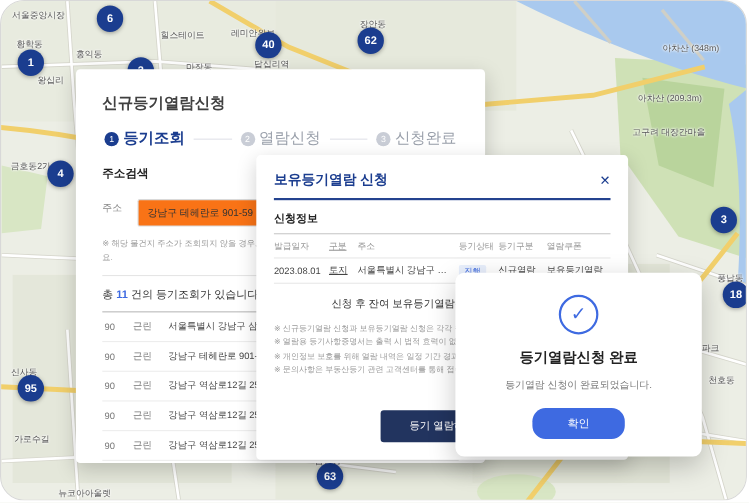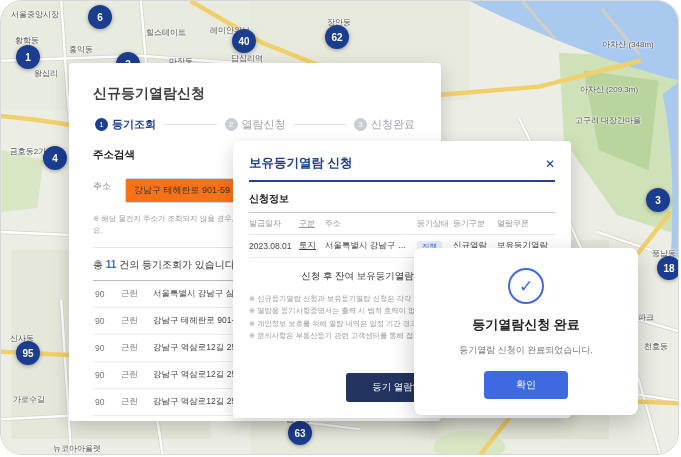--- a/index.html
+++ b/index.html
@@ -40,21 +40,21 @@
   .panel-new { left: 68px; top: 62px; width: 372px; height: 358px; border-radius: 4px; padding: 18px 24px; z-index: 5; }
   .panel-title { text-align: left; font-size: 14px; font-weight: bold; color: #404040; margin: 4px 0 14px; }
   .steps { display: flex; align-items: center; margin: 0 2px 16px; }
   .step { display: flex; align-items: center; gap: 4px; }
   .step-dot {
     width: 13px; height: 13px; border-radius: 50%;
     background: #c9cdd6; color: #fff; font-size: 8px;
     display: flex; align-items: center; justify-content: center;
   }
   .step.active .step-dot { background: #1b3d8f; }
-  .step-label { font-size: 11px; color: #9aa0ab; }
+  .step-label { font-size: 14px; color: #9aa0ab; }
   .step.active .step-label { color: #1b3d8f; font-weight: bold; }
   .step-line { flex: 1; height: 1px; background: #e0e2e8; margin: 0 8px; }
   .section-heading { font-size: 10.5px; font-weight: bold; color: #222; margin-bottom: 8px; }
   .addr-row { display: flex; align-items: center; gap: 8px; margin-bottom: 10px; }
   .addr-label { font-size: 9px; color: #888; width: 24px; }
   .addr-box {
     border: 1px solid #d9d9d9; border-radius: 2px;
     font-size: 9px; color: #333; padding: 5px 8px; background: #f97316; margin-top: 8px;
   }
   .addr-box.main { width: 170px; }
@@ -104,21 +104,21 @@
   .check-circle {
     width: 36px; height: 36px; border: 2.5px solid #3e6ae1; border-radius: 50%;
     display: flex; align-items: center; justify-content: center;
     color: #3e6ae1; font-size: 17px; font-weight: bold;
     margin: 2px auto 12px;
   }
   .toast-title { font-size: 13px; font-weight: bold; color: #222; margin-bottom: 9px; }
   .toast-body { font-size: 9px; color: #777; line-height: 1.7; }
   .confirm-btn {
     margin-top: 13px;
-    background: #3e6ae1; color: #fff; border: none; border-radius: 4px;
+    background: #3e6ae1; color: #fff; border: none; border-radius: 12px;
     font-size: 10px; padding: 7px 32px; cursor: pointer;
     font-family: inherit;
   }
 </style>
 </head>
 <body>
 
 <div class="screen">
 
   <svg class="map-svg" width="679" height="455" viewBox="0 0 681 457">

